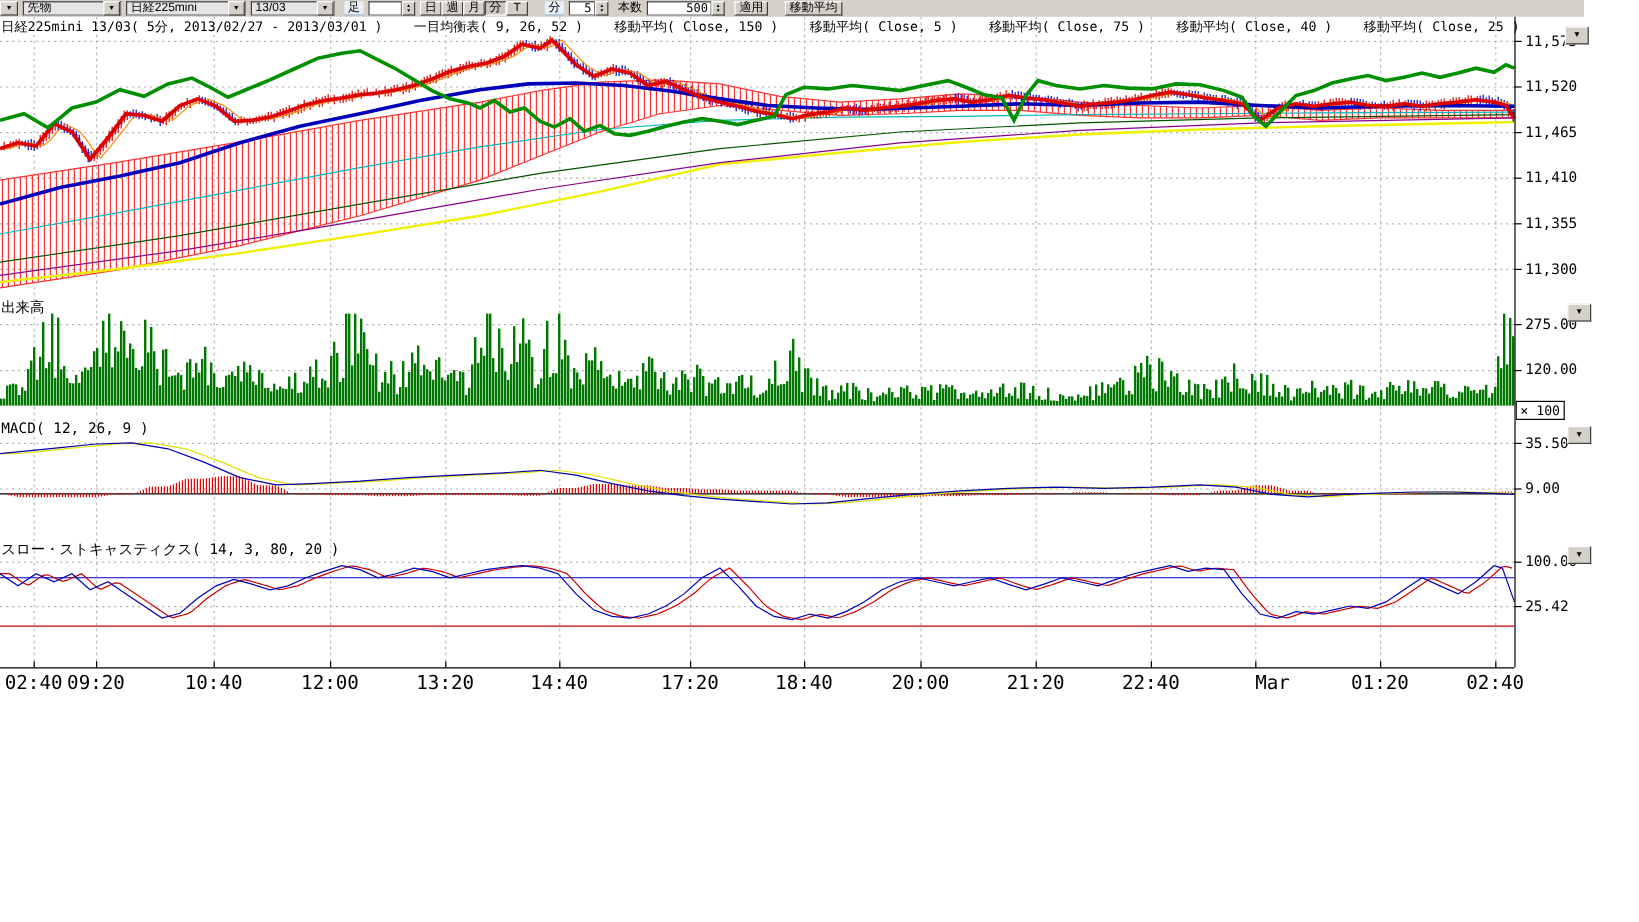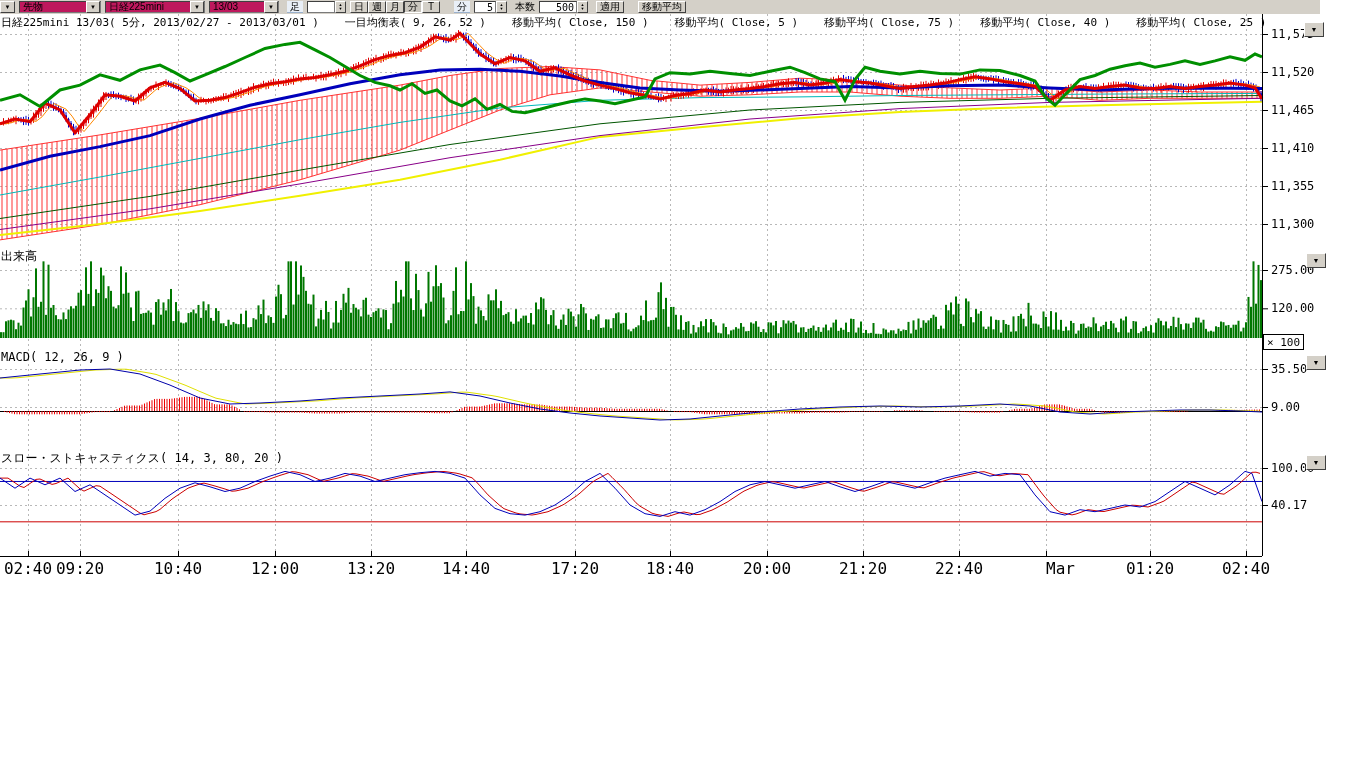--- a/index.html
+++ b/index.html
@@ -7,21 +7,21 @@
          font-family:"Liberation Sans",sans-serif;}
   
   #toolbar{position:absolute;left:0;top:0;width:1320px;height:14px;background:#d4d0c8;
            display:flex;align-items:center;font-size:10px;line-height:10px;color:#000;z-index:5;}
   .win-btn{background:#d4d0c8;border-top:1px solid #fff;border-left:1px solid #fff;
            border-right:1px solid #404040;border-bottom:1px solid #404040;
            height:12px;display:inline-flex;align-items:center;justify-content:center;
            padding:0 3px;box-sizing:border-box;cursor:default;}
   .win-btn.pressed{border-top:1px solid #404040;border-left:1px solid #404040;
            border-right:1px solid #fff;border-bottom:1px solid #fff;background:#c9c5bd;}
-  .dd{display:inline-flex;height:12px;background:#be185d;border:1px solid #7a7a7a;
+  .dd{display:inline-flex;height:12px;background:#e5e5e5;border:1px solid #7a7a7a;
       border-top-color:#404040;border-left-color:#404040;box-sizing:border-box;align-items:center;}
   .dd .val{padding:0 3px;white-space:nowrap;overflow:hidden;}
   .dd .arr{width:12px;height:10px;margin-left:auto;background:#d4d0c8;border-top:1px solid #fff;
       border-left:1px solid #fff;border-right:1px solid #404040;border-bottom:1px solid #404040;
       display:flex;align-items:center;justify-content:center;font-size:6px;color:#000;}
   .spin{width:11px;height:12px;background:#d4d0c8;border-top:1px solid #fff;border-left:1px solid #fff;
       border-right:1px solid #404040;border-bottom:1px solid #404040;display:flex;flex-direction:column;
       align-items:center;justify-content:center;font-size:4px;line-height:4px;box-sizing:border-box;}
   .tb-input{height:12px;border:1px solid #7a7a7a;border-top-color:#404040;border-left-color:#404040;
       box-sizing:border-box;font-size:10px;padding:0 2px;font-family:"DejaVu Sans Mono",monospace;
@@ -2407,21 +2407,21 @@
     <span class="tb-label">分</span>
     <div class="gap4"></div>
     <input class="tb-input" style="width: 22px;" value="5">
     <div class="spin">
         <span>▲</span>
         <span>▼</span>
       </div>
     <div class="gap8"></div>
     <span>本数</span>
     <div class="gap4"></div>
-    <input class="tb-input" style="width: 38px;" value="500">
+    <input class="tb-input" style="width: 54px;" value="500">
     <div class="spin">
         <span>▲</span>
         <span>▼</span>
       </div>
     <div class="gap8"></div>
     <div class="win-btn">適用</div>
     <div class="gap14"></div>
     <div class="win-btn">移動平均</div>
   </div>
 
@@ -2451,21 +2451,21 @@
       <div class="ytick" style="left: 1271px; top: 65px;">11,520</div>
       <div class="ytick" style="left: 1271px; top: 103px;">11,465</div>
       <div class="ytick" style="left: 1271px; top: 141px;">11,410</div>
       <div class="ytick" style="left: 1271px; top: 179px;">11,355</div>
       <div class="ytick" style="left: 1271px; top: 217px;">11,300</div>
       <div class="ytick" style="left: 1271px; top: 263px;">275.00</div>
       <div class="ytick" style="left: 1271px; top: 301.327px;">120.00</div>
       <div class="ytick" style="left: 1271px; top: 362px;">35.50</div>
       <div class="ytick" style="left: 1271px; top: 400px;">9.00</div>
       <div class="ytick" style="left: 1271px; top: 461px;">100.00</div>
-      <div class="ytick" style="left: 1271px; top: 498px;">40.17</div>
+      <div class="ytick" style="left: 1271px; top: 498px;">25.42</div>
     </div>
   <div id="xlabels">
       <div class="xtick" style="top: 559px; left: 28px; transform: translateX(-50%);">02:40</div>
       <div class="xtick" style="top: 559px; left: 80px; transform: translateX(-50%);">09:20</div>
       <div class="xtick" style="top: 559px; left: 178px; transform: translateX(-50%);">10:40</div>
       <div class="xtick" style="top: 559px; left: 275px; transform: translateX(-50%);">12:00</div>
       <div class="xtick" style="top: 559px; left: 371px; transform: translateX(-50%);">13:20</div>
       <div class="xtick" style="top: 559px; left: 466px; transform: translateX(-50%);">14:40</div>
       <div class="xtick" style="top: 559px; left: 575px; transform: translateX(-50%);">17:20</div>
       <div class="xtick" style="top: 559px; left: 670px; transform: translateX(-50%);">18:40</div>

